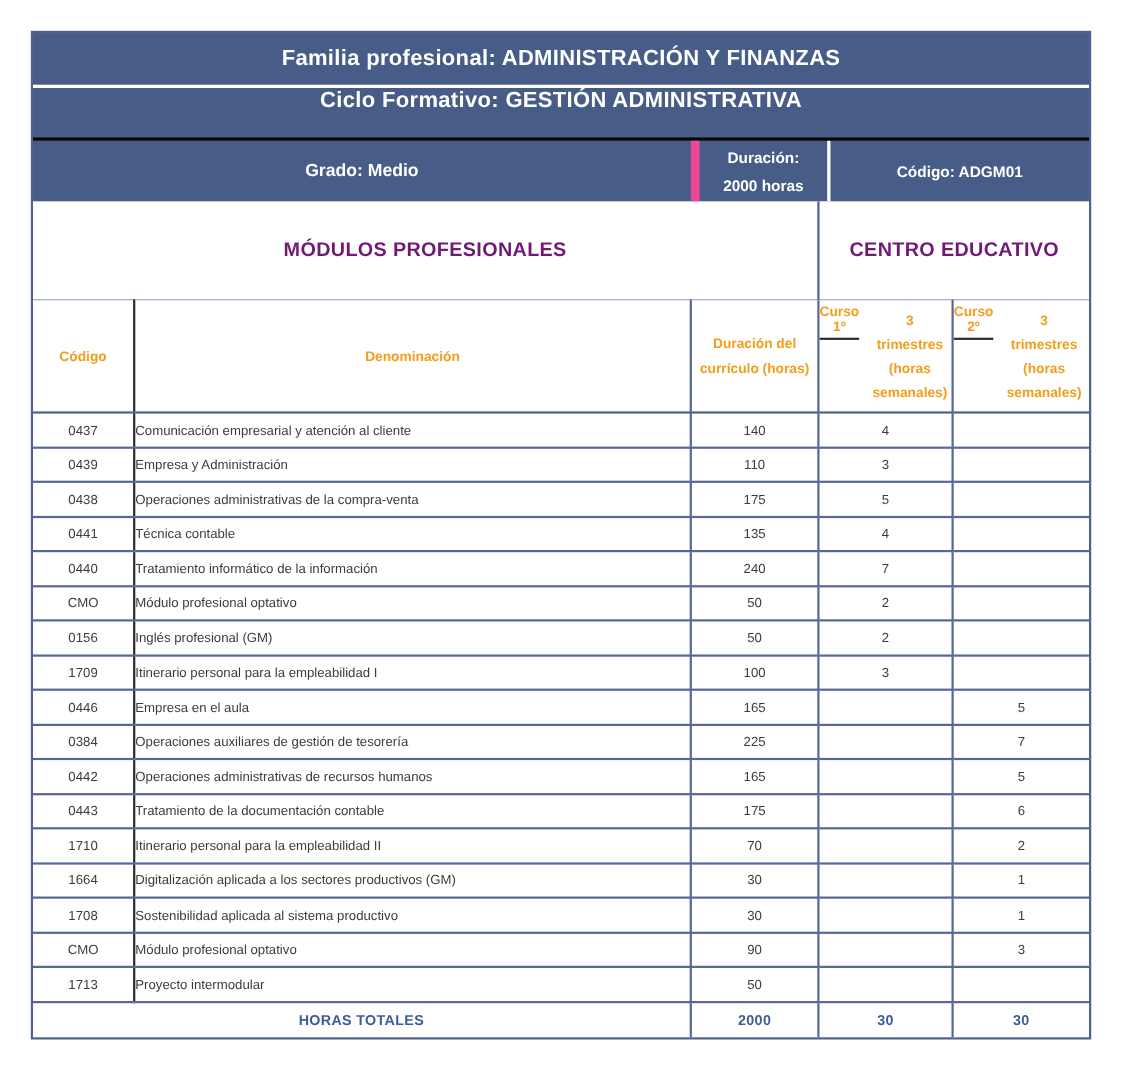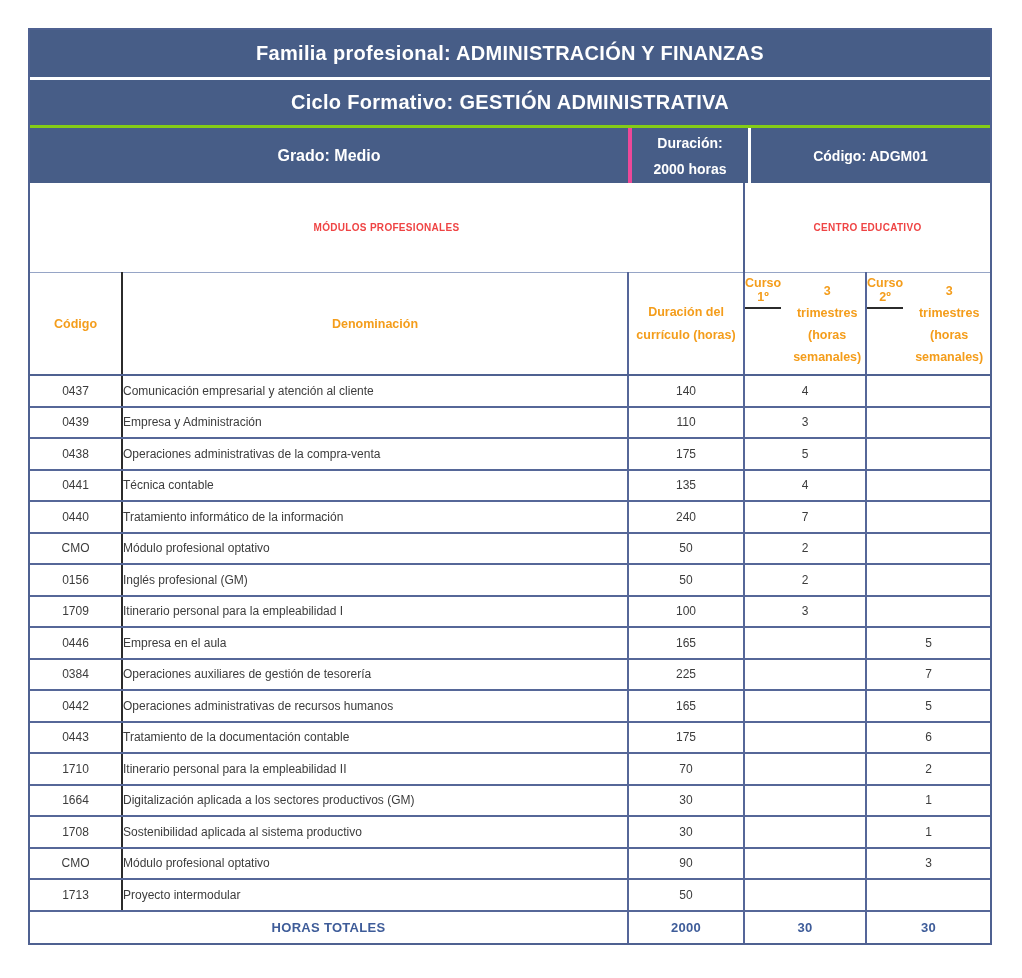--- a/index.html
+++ b/index.html
@@ -5,35 +5,35 @@
   html,body { margin:0; padding:0; background:#ffffff; }
   body { width:1022px; height:978px; font-family:"Liberation Sans", sans-serif; }
   .doc {
     position:absolute; left:28px; top:28px; width:960px;
     border:2px solid #4f6191; background:#fff;
   }
   
   .band { background:#475d87; color:#fff; text-align:center; }
   .band1 { height:47px; border-bottom:3px solid #fff;
            display:flex; align-items:center; justify-content:center; }
-  .band2 { height:45px; border-bottom:3px solid #84cc16;
-           display:flex; align-items:center; justify-content:center; }
+  .band2 { height:45px; border-bottom:3px solid #000000;
+           display:flex; align-items:flex-start; justify-content:center; }
   .band1 span, .band2 span { font-size:20px; font-weight:bold; letter-spacing:.3px; }
   .band3 { height:55px; display:flex; }
   .b3-cell { display:flex; flex-direction:column; align-items:center; justify-content:center;
              color:#fff; font-weight:bold; }
   .b3-grado { width:598px; font-size:16px; }
-  .b3-dur { width:116px; font-size:14px; border-left:4px solid #ec4899; border-right:3px solid #fff;
+  .b3-dur { width:116px; font-size:14px; border-left:8px solid #ec4899; border-right:3px solid #fff;
             line-height:26px; }
   .b3-cod { flex:1; font-size:14px; }
   
   table.grid { border-collapse:collapse; width:100%; table-layout:fixed; }
   table.grid td { padding:0; vertical-align:middle; overflow:hidden; }
   .sect-row td { height:89px; border-bottom:1px solid #96a5c6;
-                 text-align:center; font-size:10px; font-weight:bold; color:#ef4444;
+                 text-align:center; font-size:18px; font-weight:bold; color:#701a75;
                  letter-spacing:.3px; }
   .sect-right { border-left:2px solid #4f6191; }
   .colhead-row td { height:101px; border-bottom:2px solid #4f6191;
                     text-align:center; color:#f49d1b; font-weight:bold; font-size:12.5px; }
   .ch-codigo { border-right:2px solid #2b2b2b; font-size:13px; }
   .ch-denom  { border-right:2px solid #556699; font-size:13px; }
   .ch-dur    { border-right:2px solid #556699; line-height:23px; padding:0 2px; }
   .ch-curso1 { border-right:2px solid #556699; }
   .curso-wrap { display:flex; height:101px; }
   .curso-top { height:34px; display:flex; align-items:center; justify-content:center;

